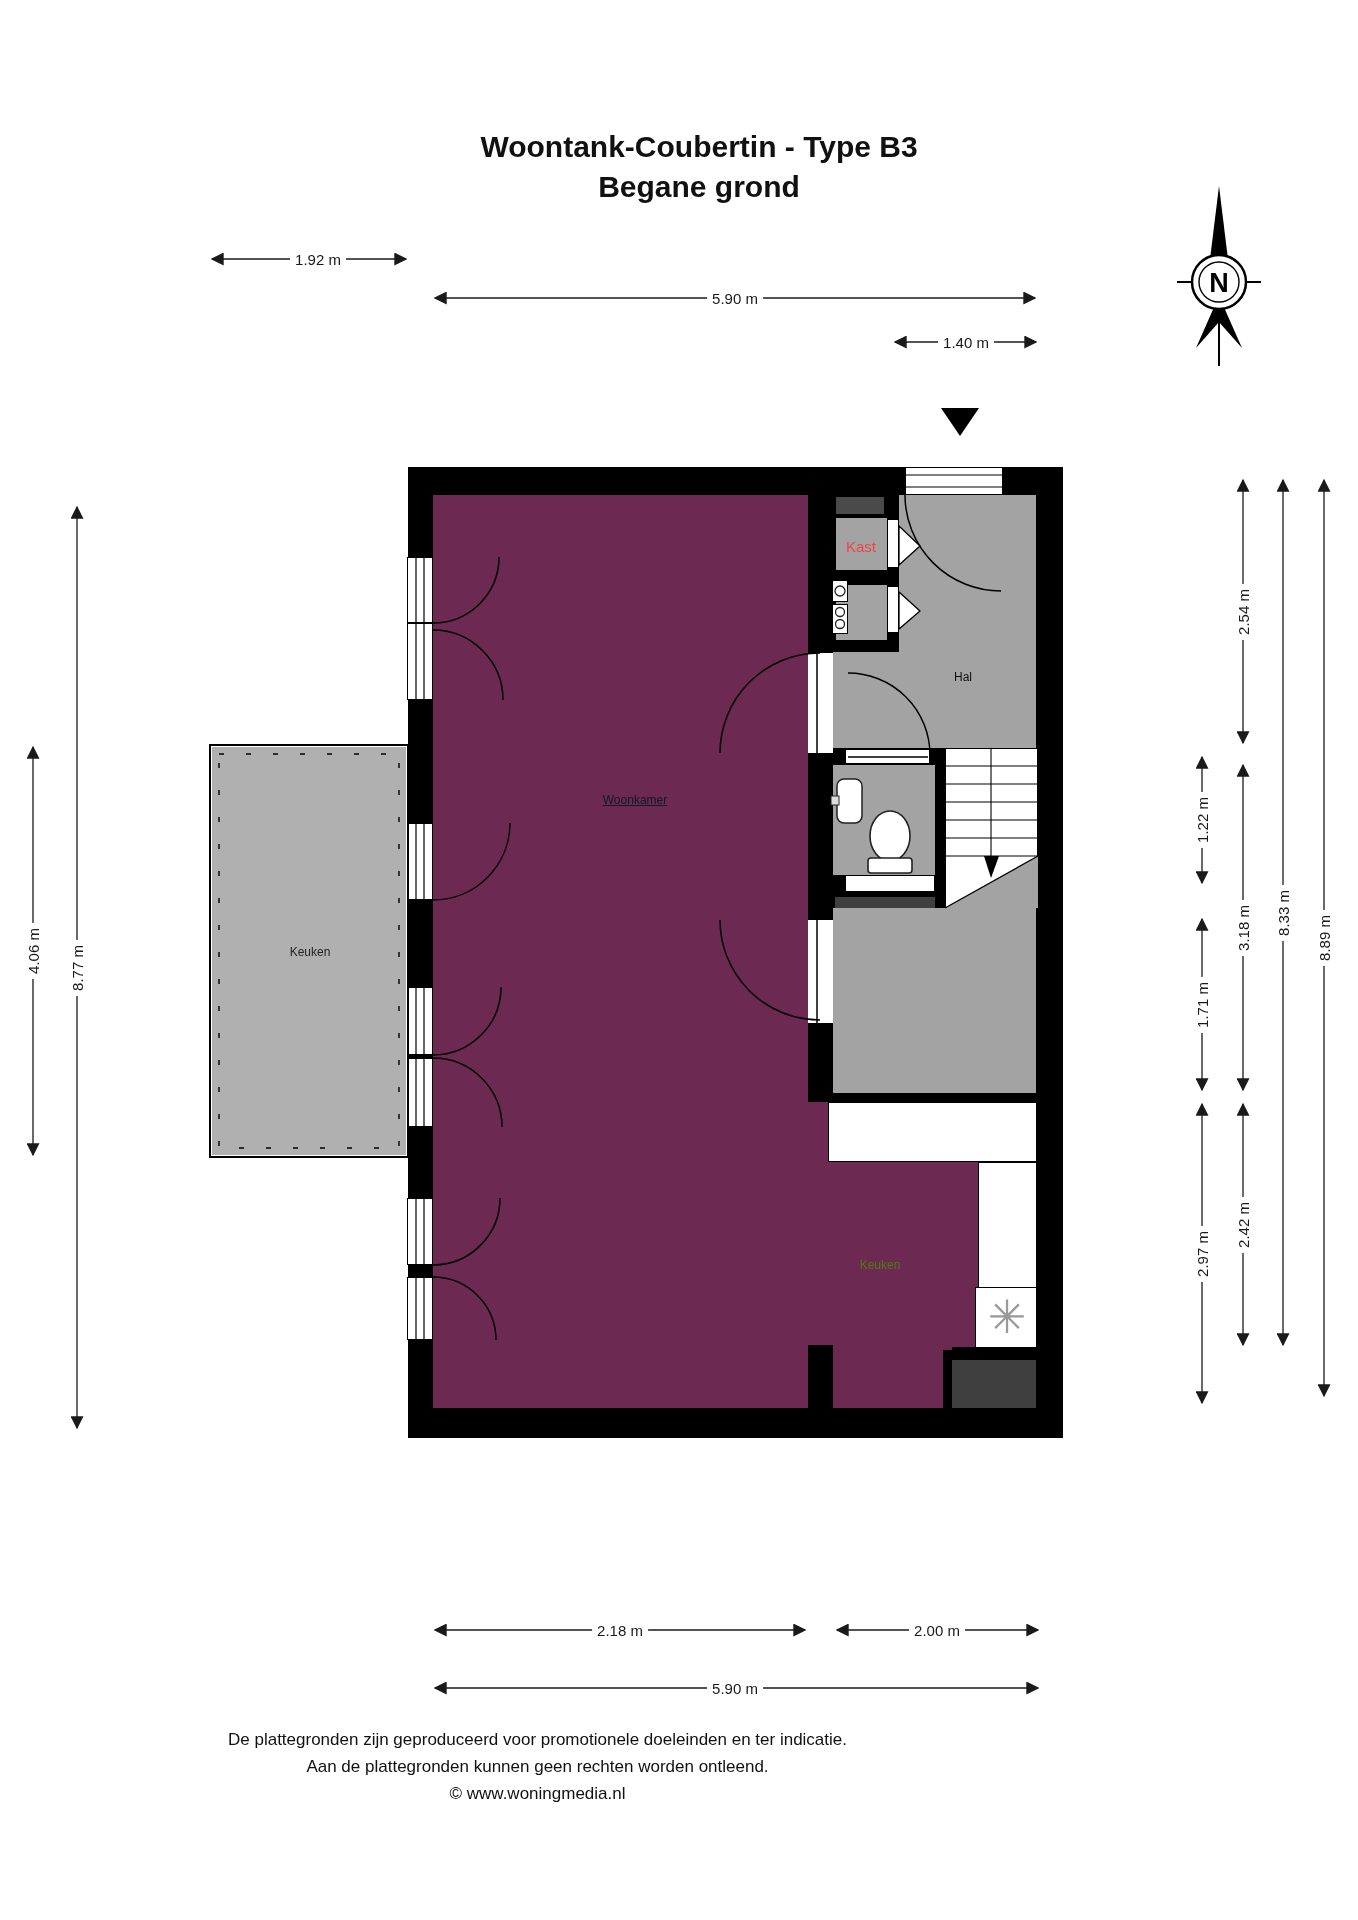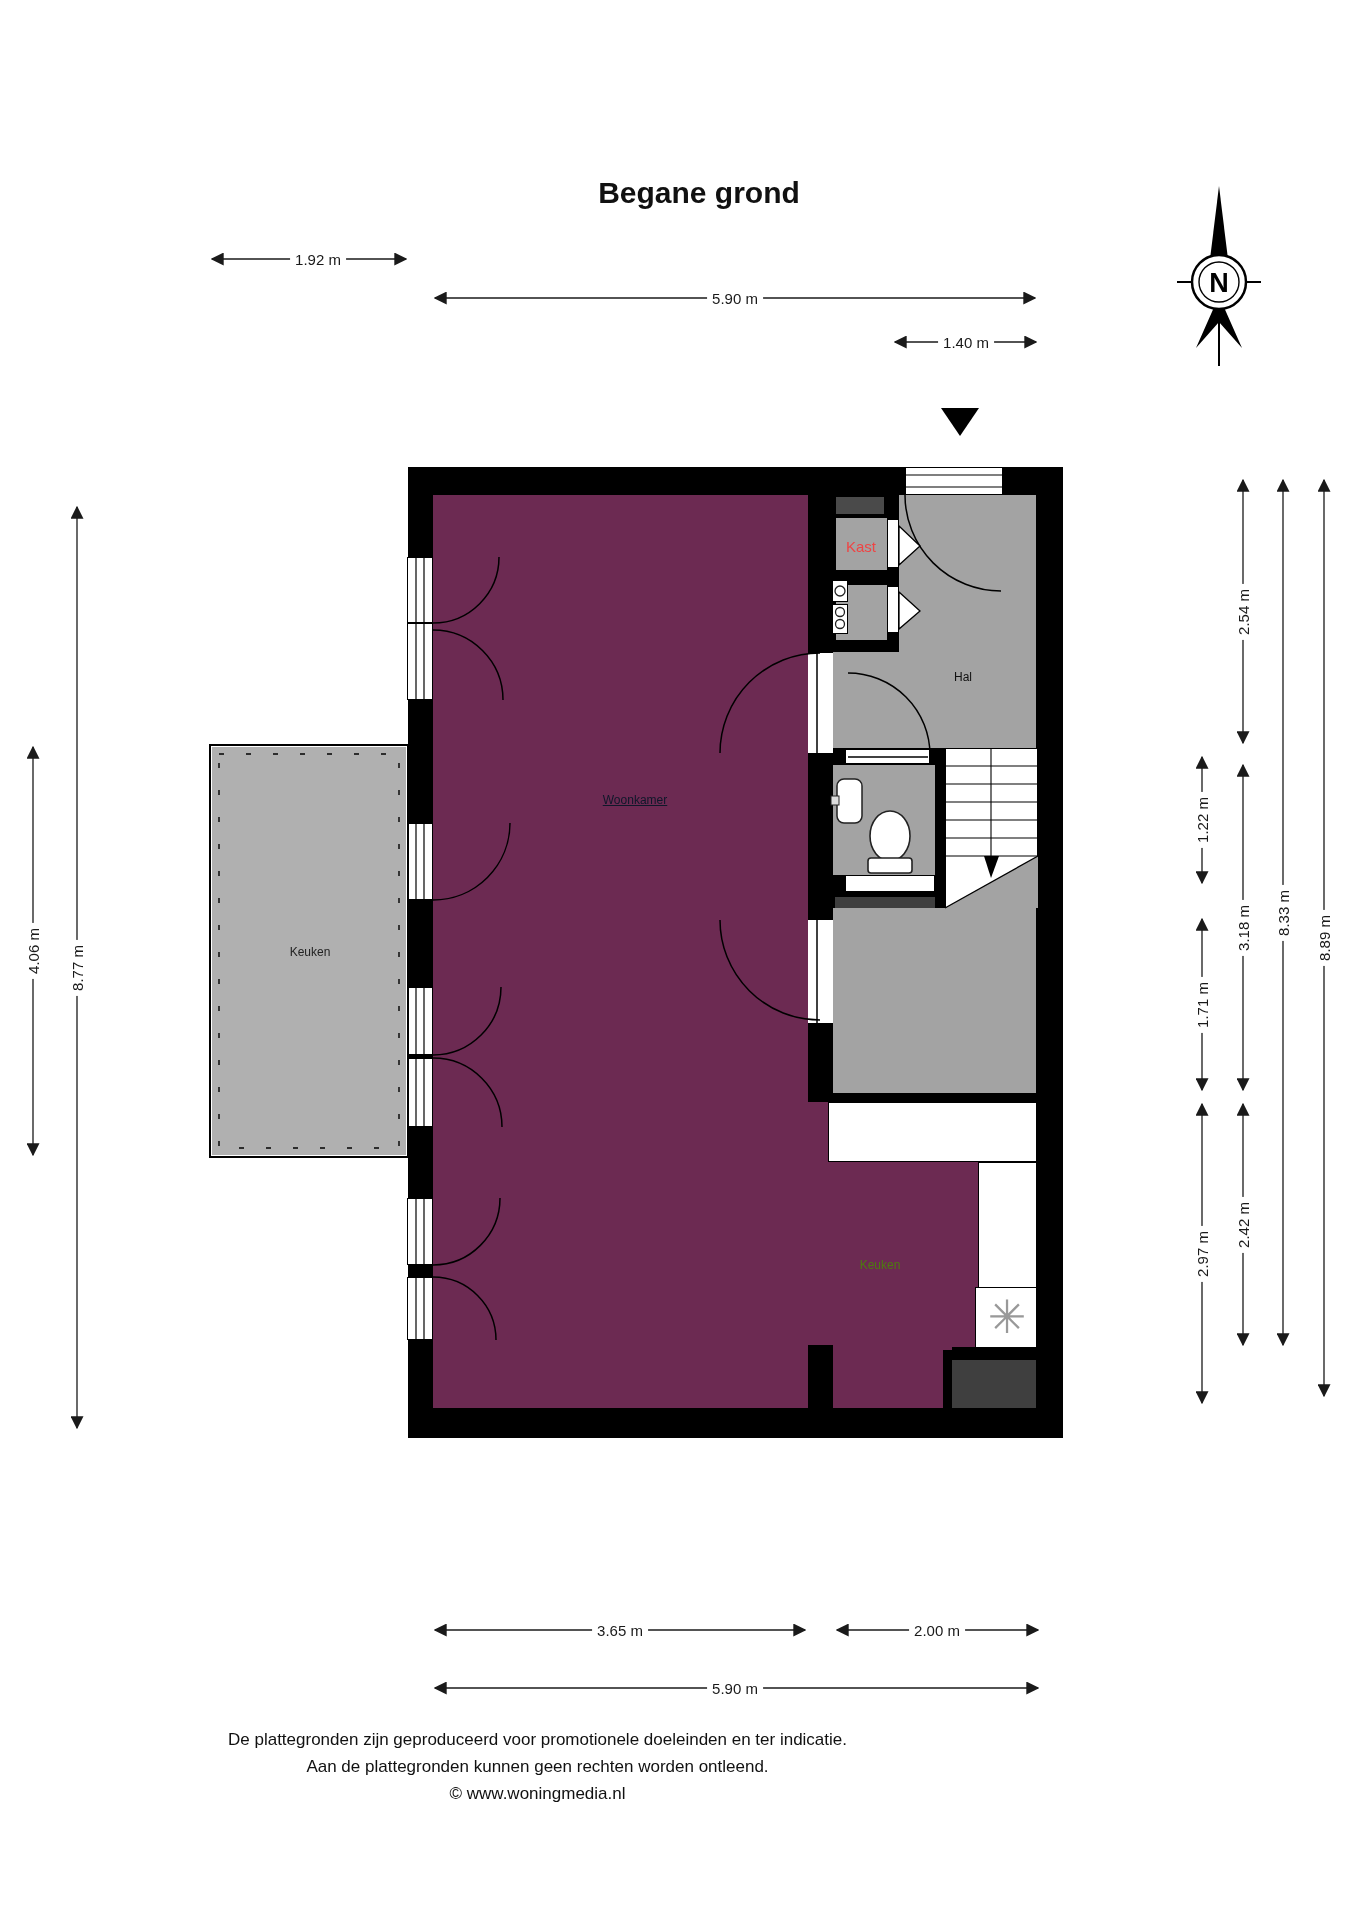--- a/index.html
+++ b/index.html
@@ -16,21 +16,22 @@
   .title{position:absolute;left:40px;width:1318px;text-align:center;z-index:5;font-weight:bold;font-size:30px;}
   .footer{position:absolute;left:0;width:1075px;text-align:center;z-index:5;font-size:17px;line-height:27px;}
   .win{position:absolute;left:407px;width:26px;background:#fff;border:1px solid #000;box-sizing:border-box;z-index:3;}
   .doorgap{position:absolute;background:#fff;z-index:3;box-sizing:border-box;}
 </style>
 </head>
 <body>
 
 <div class="page">
 
-  <div class="title" style="top:176px;">Begane grond</div>
+  <div class="title" style="top:130px;">Woontank-Coubertin - Type B3</div>
+  <div class="title" style="top:170px;">Begane grond</div>
 
   <div class="floor" style="left:433px;top:495px;width:375px;height:913px;background:#6C2A52;"></div>
   <div class="floor" style="left:808px;top:1102px;width:170px;height:306px;background:#6C2A52;"></div>
   <div class="floor" style="left:899px;top:495px;width:139px;height:253px;background:#A3A3A3;"></div>
   <div class="floor" style="left:833px;top:652px;width:66px;height:96px;background:#A3A3A3;"></div>
   <div class="floor" style="left:833px;top:908px;width:205px;height:185px;background:#A3A3A3;"></div>
   <div class="floor" style="left:212px;top:747px;width:194px;height:408px;background:#B0B0B0;"></div>
 
   <div class="wall" style="left:408px;top:467px;width:497px;height:28px;"></div>
   <div class="wall" style="left:1003px;top:467px;width:60px;height:28px;"></div>
@@ -207,21 +208,21 @@
 
   <div class="room-label" style="left:635px;top:800px;color:#0f172a;text-decoration:underline;">Woonkamer</div>
   <div class="room-label" style="left:963px;top:677px;color:#111;">Hal</div>
   <div class="room-label" style="left:861px;top:546px;color:#ef4444;font-size:15px;">Kast</div>
   <div class="room-label" style="left:880px;top:1265px;color:#4d7c0f;">Keuken</div>
   <div class="room-label" style="left:310px;top:952px;color:#222;">Keuken</div>
 
   <div class="dim-label" style="left:318px;top:259px;">1.92 m</div>
   <div class="dim-label" style="left:735px;top:298px;">5.90 m</div>
   <div class="dim-label" style="left:966px;top:342px;">1.40 m</div>
-  <div class="dim-label" style="left:620px;top:1630px;">3.65 m</div>
+  <div class="dim-label" style="left:620px;top:1630px;">2.18 m</div>
   <div class="dim-label" style="left:937px;top:1630px;">2.00 m</div>
   <div class="dim-label" style="left:735px;top:1688px;">5.90 m</div>
   <div class="dim-label v" style="left:33px;top:951px;">4.06 m</div>
   <div class="dim-label v" style="left:77px;top:968px;">8.77 m</div>
   <div class="dim-label v" style="left:1202px;top:820px;">1.22 m</div>
   <div class="dim-label v" style="left:1202px;top:1005px;">1.71 m</div>
   <div class="dim-label v" style="left:1202px;top:1254px;">2.97 m</div>
   <div class="dim-label v" style="left:1243px;top:612px;">2.54 m</div>
   <div class="dim-label v" style="left:1243px;top:928px;">3.18 m</div>
   <div class="dim-label v" style="left:1243px;top:1225px;">2.42 m</div>

